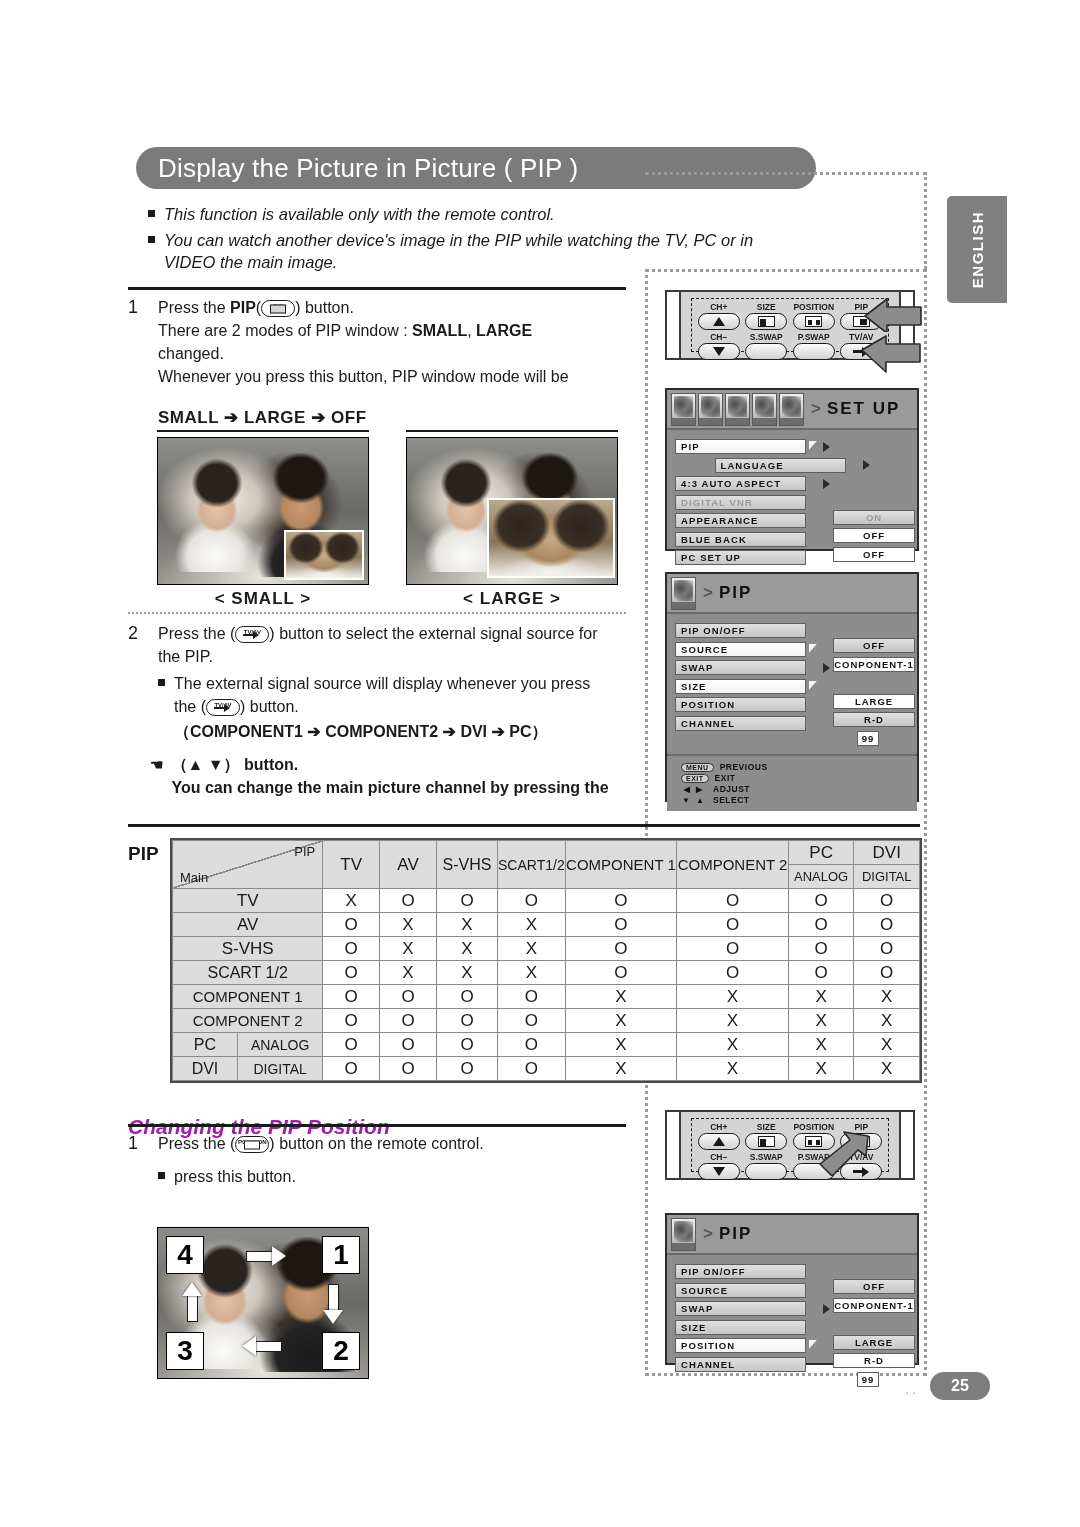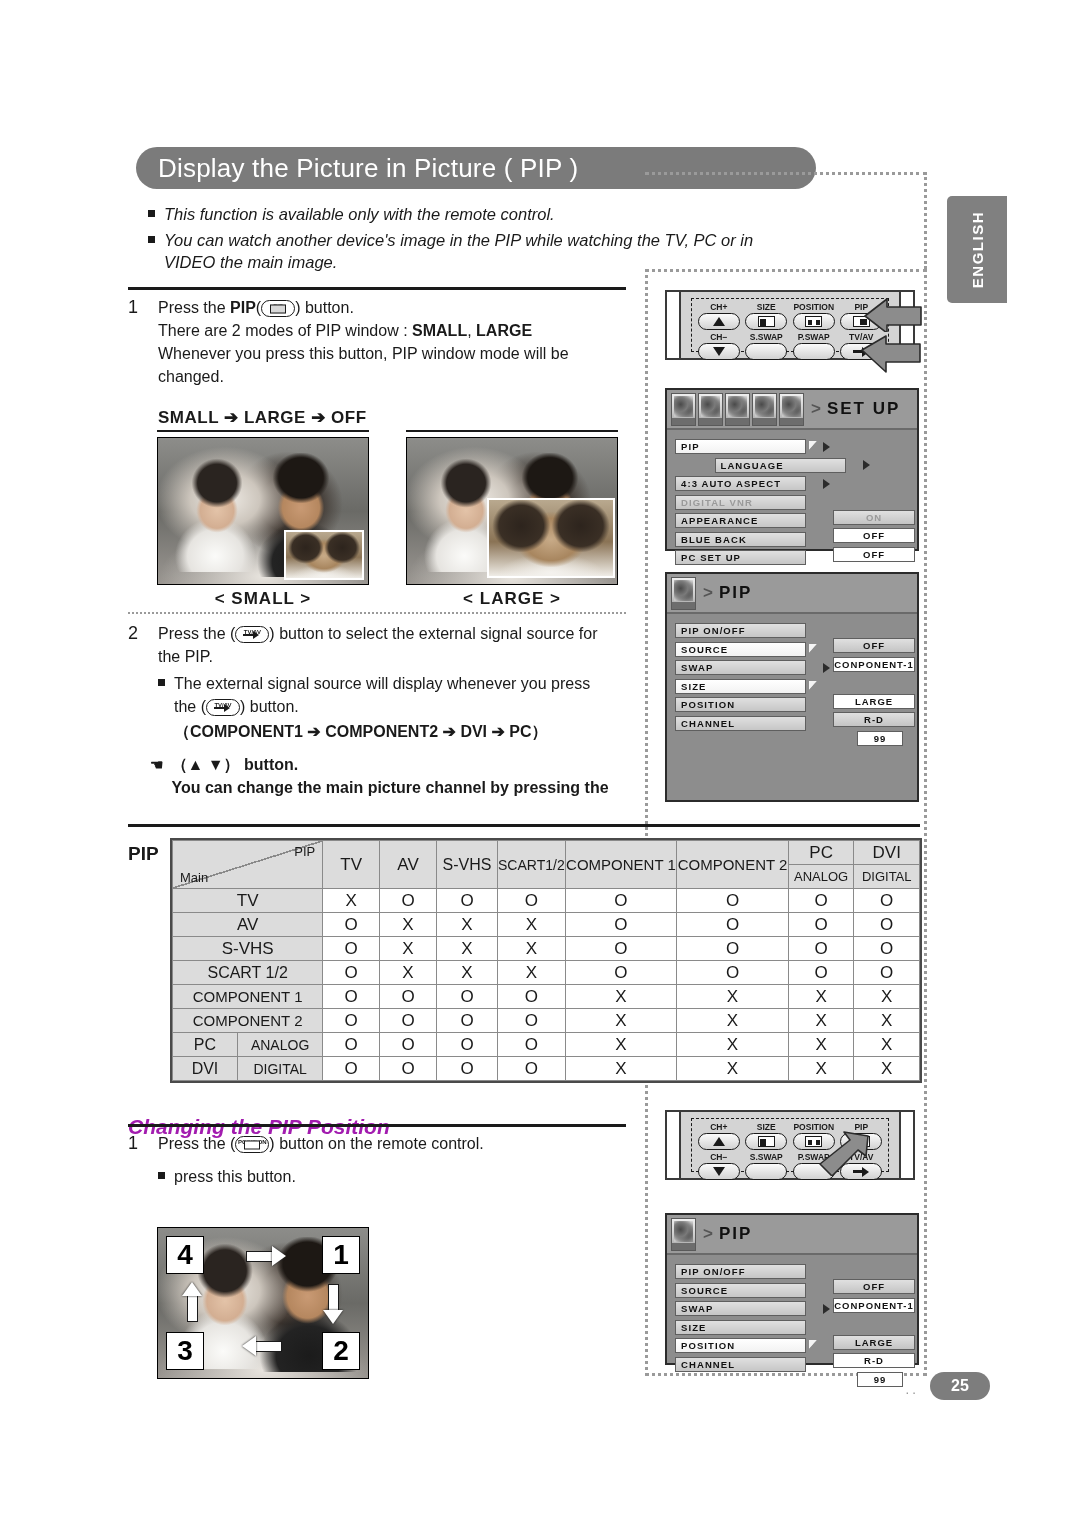--- a/index.html
+++ b/index.html
@@ -351,21 +351,21 @@
   .osd-val {
     position:absolute; left: 158px;
     width: 82px; height: 15px;
     background: linear-gradient(180deg,#e0e0e0 0%, #c4c4c4 100%);
     border: 1px solid #5f5f5f;
     font-size: 9.5px; font-weight:bold; letter-spacing:1px;
     color:#111;
     display:flex; align-items:center; justify-content:center;
   }
   .osd-val.white { background:#ffffff; }
-  .osd-val.small { width: 46px; left: 182px; }
+  .osd-val.small { width: 22px; left: 182px; }
   .osd-val.dim { color:#9a9a9a; }
   .osd-rowwrap { position:relative; height: 15px; margin-bottom: 3.5px; }
   .osd-foot {
     border-top: 2px solid #6a6a6a;
     padding: 6px 8px 5px 14px;
     background:#8d8d8d;
   }
   .foot-row { display:flex; align-items:center; margin-bottom:1px; font-size: 8.5px; font-weight:bold; color:#111; letter-spacing:0.5px;}
   .foot-key {
     border: 1px solid #333; border-radius: 6px;
@@ -472,22 +472,22 @@
 <div style="position:absolute;left:128px;top:296px;width:500px;">
   <div class="step">
     <div class="step-num">1</div>
     <div class="step-body">
       <div>
         <span>Press the </span><span class="b">PIP</span>(<span class="keyglyph"><span class="kl">PIP</span><span class="ki"></span></span>)<span> button.</span>
       </div>
       <div>
         <span>There are 2 modes of PIP window : </span><span class="b">SMALL</span><span>, </span><span class="b">LARGE</span>
       </div>
+      <div>changed.</div>
       <div>Whenever you press this button, PIP window mode will be</div>
-      <div>changed.</div>
       <div class="b" style="font-size:17px;letter-spacing:0.5px;margin-top:18px;">SMALL ➔ LARGE ➔ OFF</div>
     </div>
   </div>
 </div>
 
 <div style="position:absolute;left:157px;top:430px;width:212px;" class="hrule-thin"></div>
 <div style="position:absolute;left:406px;top:430px;width:212px;" class="hrule-thin"></div>
 
 <div class="photo" style="position:absolute;left:157px;top:437px;width:212px;height:148px;">
   <div class="bg"></div>
@@ -883,20 +883,38 @@
     </div>
     <div class="osd-rowwrap">
       <div class="osd-item">POSITION</div>
       <div class="osd-val">R-D</div>
     </div>
     <div class="osd-rowwrap">
       <div class="osd-item">CHANNEL</div>
       <div class="osd-val small white">99</div>
     </div>
   </div>
+  <div class="osd-foot">
+    <div class="foot-row">
+      <span class="foot-key">MENU</span>
+      <span>PREVIOUS</span>
+    </div>
+    <div class="foot-row">
+      <span class="foot-key">EXIT</span>
+      <span>EXIT</span>
+    </div>
+    <div class="foot-row">
+      <span class="foot-tri" style="min-width:26px;text-align:center;">◀ ▶</span>
+      <span>ADJUST</span>
+    </div>
+    <div class="foot-row">
+      <span class="foot-tri" style="min-width:26px;text-align:center;">▼ ▲</span>
+      <span>SELECT</span>
+    </div>
+  </div>
 </div>
 
 <div class="remote" style="left:665px;top:1110px;width:250px;height:70px;">
   <div class="rem-side"></div>
   <div class="rem-main">
     <div class="rem-dash"></div>
     <div class="rem-grid">
       <div class="rem-key">
         <div class="lbl">CH+</div>
         <div class="btn">

